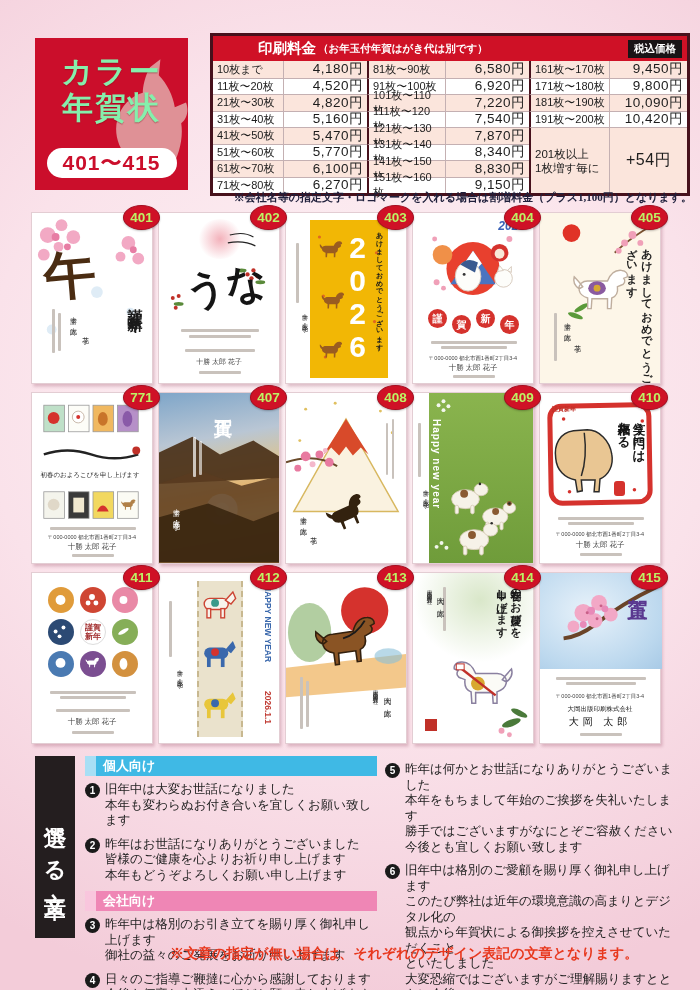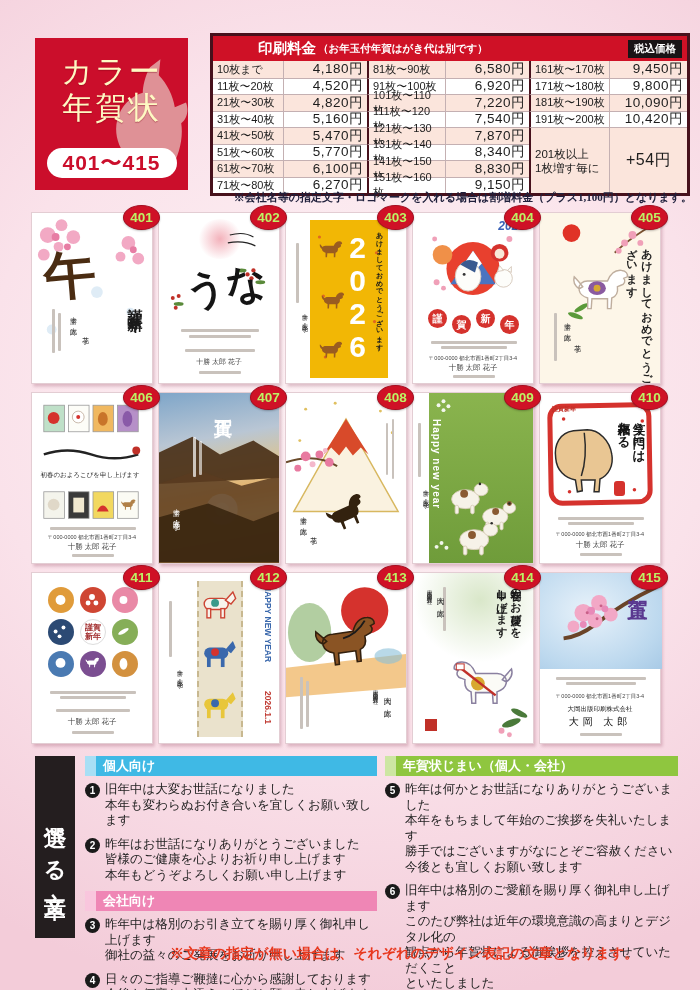--- a/index.html
+++ b/index.html
@@ -4,21 +4,21 @@
 <style>
   * { box-sizing: border-box; margin: 0; padding: 0; }
   html,body { width:700px; }
   body { font-family: "Liberation Sans", sans-serif; }
   .page { position:relative; width:700px; height:990px; overflow:hidden;
           background: radial-gradient(ellipse 95% 62% at 50% 40%, #fdf3f6 0%, #fae2ea 55%, #f3ccd9 100%); }
 
   
   .logo { position:absolute; left:35px; top:38px; width:153px; height:152px; background:#cb0e2b; overflow:hidden; }
   .logo svg { position:absolute; right:-6px; top:8px; width:120px; height:140px; }
-  .logo-title { position:relative; text-align:center; margin-top:16px; color:#fef9c3; font-weight:normal;
+  .logo-title { position:relative; text-align:center; margin-top:16px; color:#86efac; font-weight:bold;
                 font-size:31px; line-height:36px; letter-spacing:2px; text-shadow:0 1px 1px rgba(120,0,20,.4); }
   .logo-range { position:absolute; left:50%; transform:translateX(-50%); bottom:12px; width:130px; height:30px;
                 background:#fff; border-radius:16px; color:#cb0e2b; font-weight:bold; font-size:21px;
                 display:flex; align-items:center; justify-content:center; letter-spacing:1px; }
 
   
   .ptable { position:absolute; left:210px; top:33px; width:480px; border:3px solid #47111c; background:#fff; }
   .pt-head { display:flex; align-items:center; background:#cf1126; height:25px; padding:0 5px 0 7px; }
   .pt-title { color:#fff; font-weight:bold; font-size:14.5px;padding-left:38px; }
   .pt-sub { color:#fff; font-size:10.5px; font-weight:bold; margin-left:2px; }
@@ -346,21 +346,21 @@
           <circle cx="34" cy="24" r="3.5" fill="#d8a830"></circle>
         </g>
       </svg>
       <div class="vtext c405-greet">あけましておめでとうございます</div>
       <div class="vbar" style="left:14px;top:100px;height:48px"></div>
       <div class="vname" style="left:22px;top:104px">十勝 太郎</div>
       <div class="vname" style="left:32px;top:126px">花子</div>
     </div>
 
     <div class="card">
-      <div class="badge">406</div>
+      <div class="badge">771</div>
       <svg class="art" viewBox="0 0 122 172">
         <g stroke="#999" stroke-width="0.8">
           <rect x="12" y="12" width="21" height="27" fill="#bfe0c8"></rect>
             <rect x="37" y="12" width="21" height="27" fill="#fdfdf8"></rect>
           <rect x="62" y="12" width="21" height="27" fill="#f0b860"></rect>
             <rect x="87" y="12" width="21" height="27" fill="#b690c8"></rect>
           <rect x="12" y="100" width="21" height="27" fill="#f4f4ec"></rect>
             <rect x="37" y="100" width="21" height="27" fill="#3a3a3a"></rect>
           <rect x="62" y="100" width="21" height="27" fill="#f2d860"></rect>
             <rect x="87" y="100" width="21" height="27" fill="#fbfbf4"></rect>
@@ -649,24 +649,20 @@
         <div class="ph-text">昨年中は格別のお引き立てを賜り厚く御礼申し上げます
 御社の益々のご発展をお祈り申し上げます</div>
       </div>
       <div class="ph-item">
         <span class="ph-num">4</span>
         <div class="ph-text">日々のご指導ご鞭撻に心から感謝しております
 今後も何卒お力添えのほどお願い申し上げます</div>
       </div>
     </div>
   <div class="phr-col" id="phr-right">
-      <div class="ph-head" style="background: rgb(143, 198, 63);">
-        <span class="ph-accent" style="background: rgb(205, 230, 162);"></span>
-        <span>年賀状じまい（個人・会社）</span>
-      </div>
       <div class="ph-item">
         <span class="ph-num">5</span>
         <div class="ph-text">昨年は何かとお世話になりありがとうございました
 本年をもちまして年始のご挨拶を失礼いたします
 勝手ではございますがなにとぞご容赦ください
 今後とも宜しくお願い致します</div>
       </div>
       <div class="ph-item">
         <span class="ph-num">6</span>
         <div class="ph-text">旧年中は格別のご愛顧を賜り厚く御礼申し上げます

